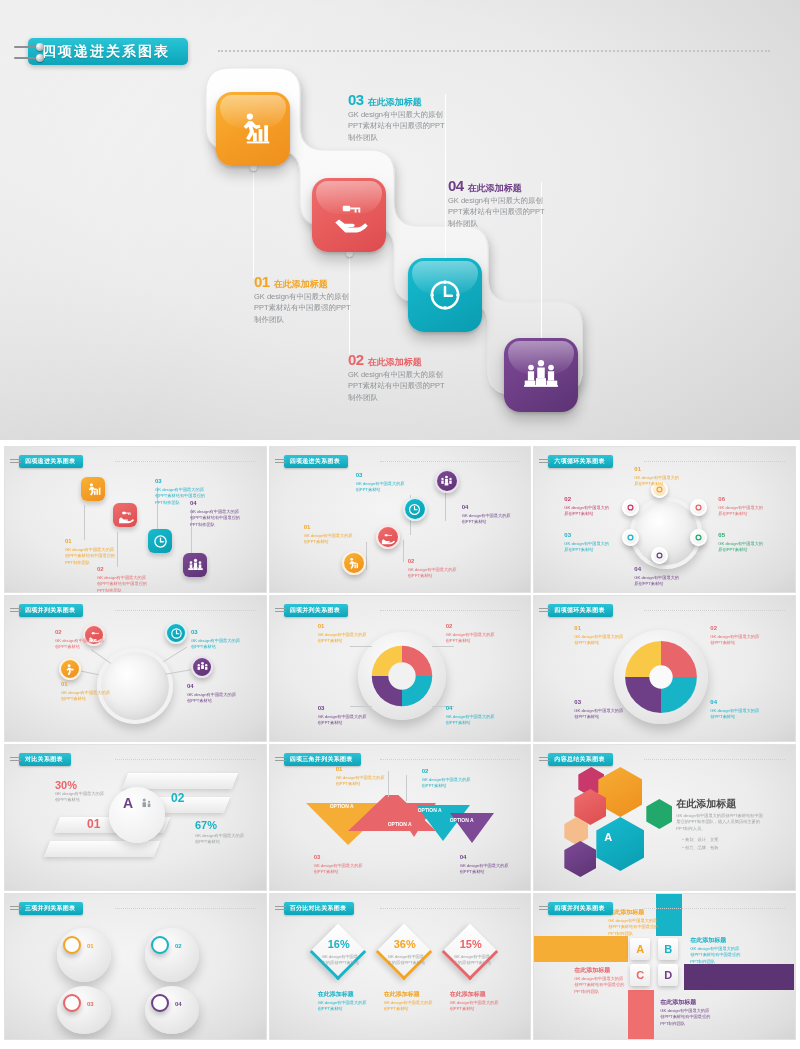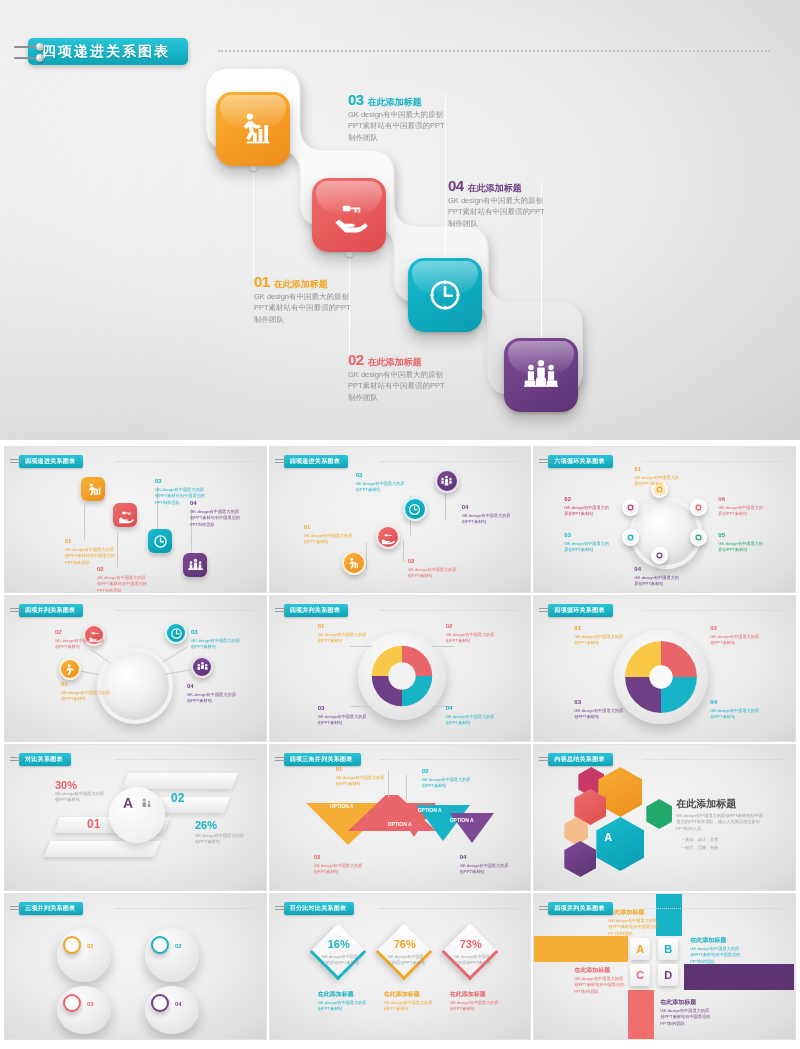--- a/index.html
+++ b/index.html
@@ -605,21 +605,21 @@
     <div style="position:absolute;left:118px;top:50px;font-size:14px;font-weight:bold;color:#6e3f87;">A</div>
     <svg style="position:absolute;left:134px;top:52px;width:14px;height:14px;" viewBox="0 0 64 64">
         <g fill="#9aa0a3">
           <circle cx="24" cy="14" r="7"></circle>
           <path d="M16 24h16v22H16z"></path>
           <circle cx="46" cy="22" r="5"></circle>
           <path d="M40 30h12v16H40z"></path>
         </g>
       </svg>
     <div class="pct" style="left:50px;top:34px;color:#e8656a;">30%</div>
-    <div class="pct" style="left:190px;top:74px;color:#17b3c6;">26%</div>
+    <div class="pct" style="left:190px;top:74px;color:#17b3c6;">67%</div>
     <div style="position:absolute;left:82px;top:72px;font-size:12px;font-weight:bold;color:#e8656a;">01</div>
     <div style="position:absolute;left:166px;top:46px;font-size:12px;font-weight:bold;color:#17b3c6;">02</div>
     <div class="mini-txt" style="left:50px;top:46px;"><span>GK design有中国最大的原创PPT素材站</span></div>
     <div class="mini-txt" style="left:190px;top:88px;"><span>GK design有中国最大的原创PPT素材站</span></div>
   </div>
 
   <div class="thumb">
     <div class="th-knobs">
         <i></i>
         <i></i>
@@ -707,22 +707,22 @@
         <i></i>
       </div>
     <div class="th-bar">
         <span>百分比对比关系图表</span>
       </div>
     <div class="th-dots"></div>
     <div class="diamond" style="left:48px;top:38px;width:40px;height:40px;border-right:3px solid #17b3c6;border-bottom:3px solid #17b3c6;"></div>
     <div class="diamond" style="left:114px;top:38px;width:40px;height:40px;border-right:3px solid #f3a423;border-bottom:3px solid #f3a423;"></div>
     <div class="diamond" style="left:180px;top:38px;width:40px;height:40px;border-right:3px solid #e8656a;border-bottom:3px solid #e8656a;"></div>
     <div class="pct" style="left:58px;top:44px;color:#17b3c6;">16%</div>
-    <div class="pct" style="left:124px;top:44px;color:#f3a423;">76%</div>
-    <div class="pct" style="left:190px;top:44px;color:#e8656a;">73%</div>
+    <div class="pct" style="left:124px;top:44px;color:#f3a423;">36%</div>
+    <div class="pct" style="left:190px;top:44px;color:#e8656a;">15%</div>
     <div class="mini-txt" style="left:52px;top:60px;width:40px;"><span>GK design有中国最大的原创PPT素材站</span></div>
     <div class="mini-txt" style="left:118px;top:60px;width:40px;"><span>GK design有中国最大的原创PPT素材站</span></div>
     <div class="mini-txt" style="left:184px;top:60px;width:40px;"><span>GK design有中国最大的原创PPT素材站</span></div>
     <div class="mini-txt" style="left:48px;top:96px;color:#17b3c6;"><b>在此添加标题</b><span>GK design有中国最大的原创PPT素材站</span></div>
     <div class="mini-txt" style="left:114px;top:96px;color:#f3a423;"><b>在此添加标题</b><span>GK design有中国最大的原创PPT素材站</span></div>
     <div class="mini-txt" style="left:180px;top:96px;color:#e8656a;"><b>在此添加标题</b><span>GK design有中国最大的原创PPT素材站</span></div>
   </div>
 
   <div class="thumb">
     <div class="th-knobs">

